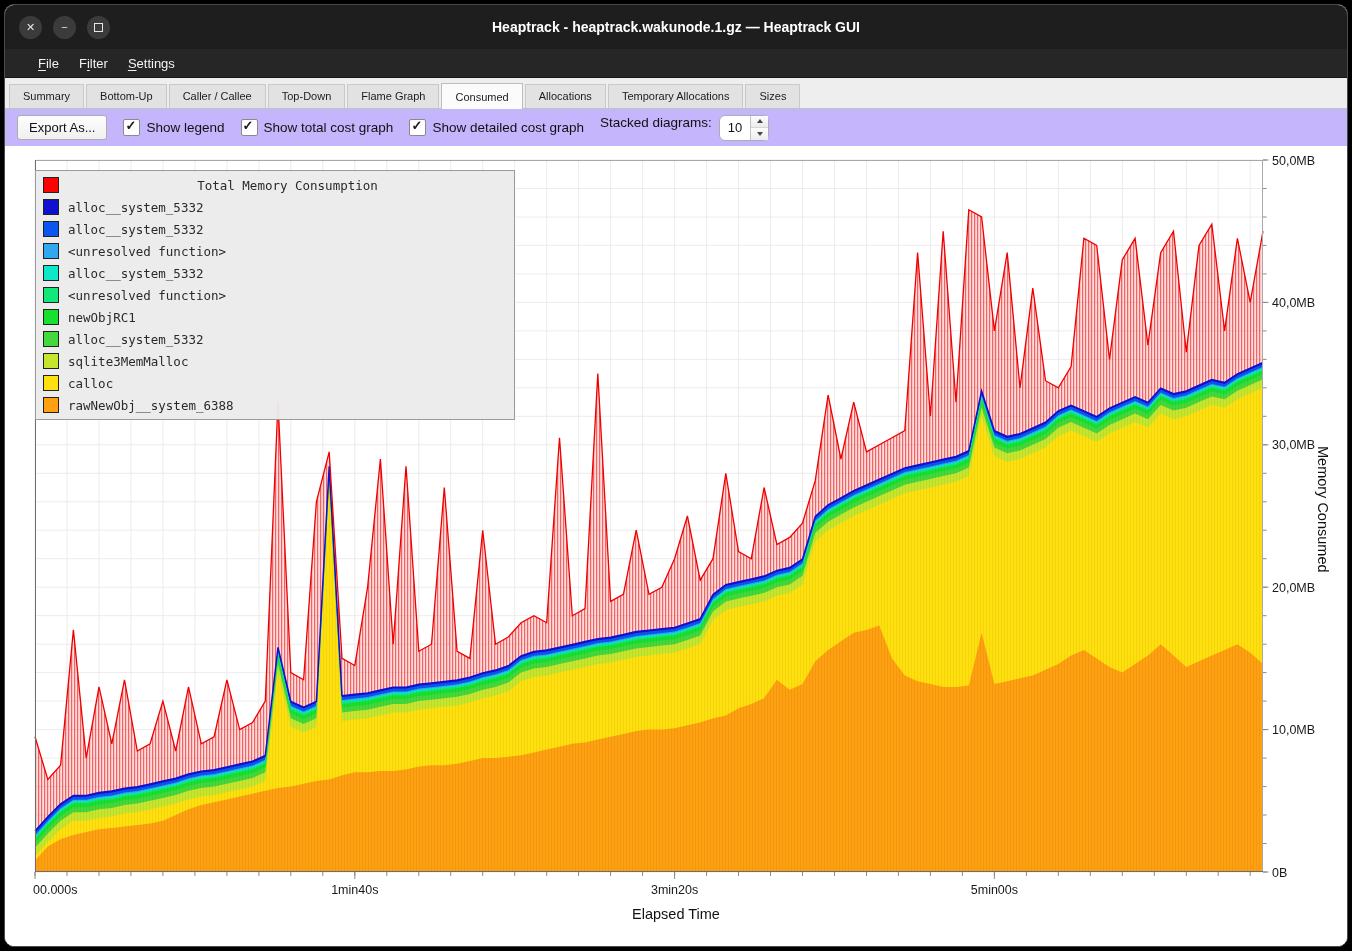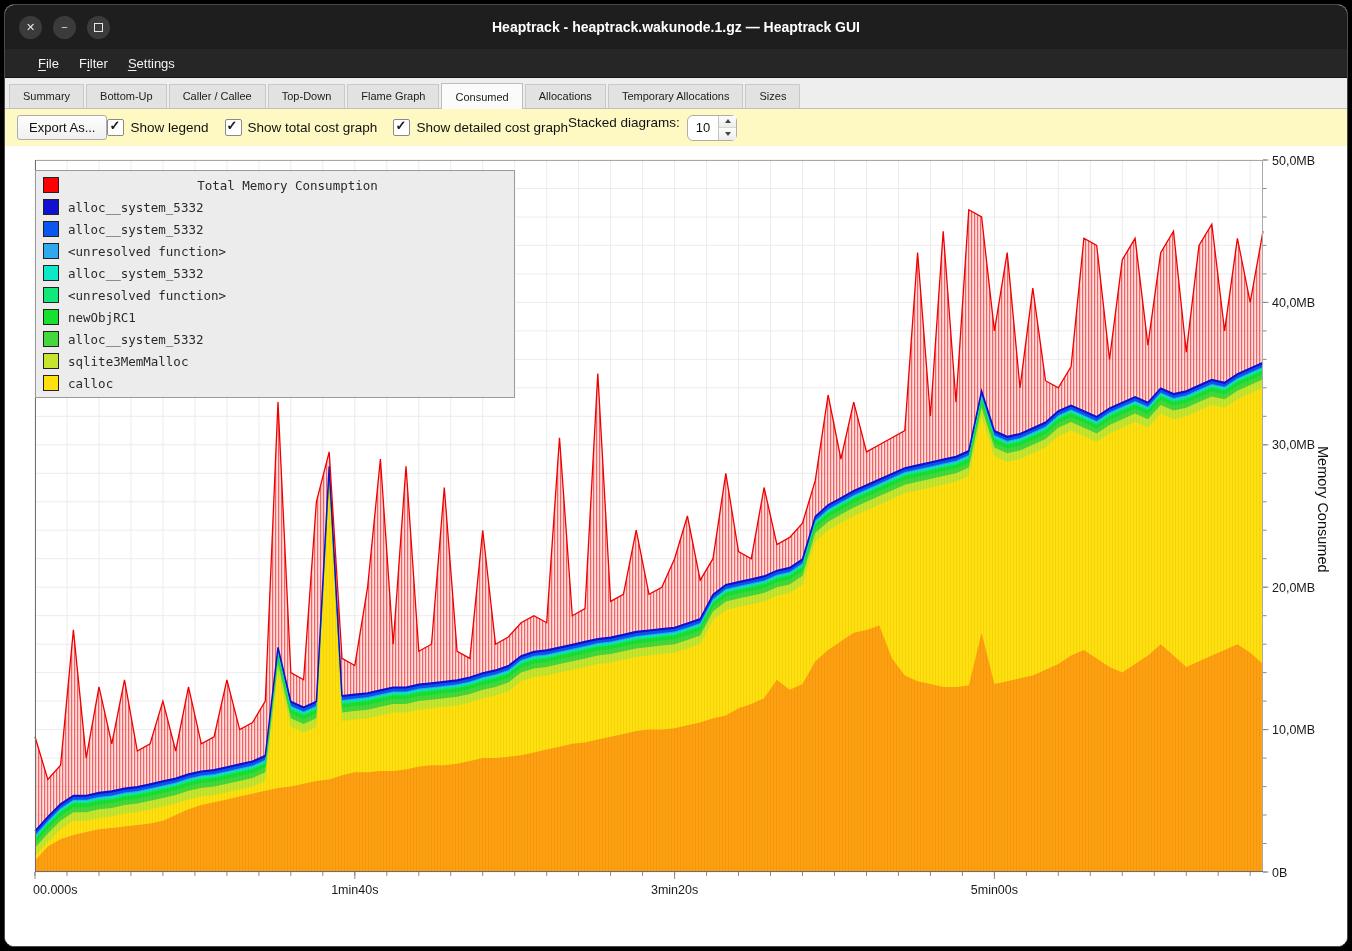--- a/index.html
+++ b/index.html
@@ -19,21 +19,21 @@
     flex:0 0 auto;border-bottom:1px solid #141414;}
   .menuitem{color:#f2f2f2;font-size:13px;padding:3px 9px;border-radius:3px;}
   .menuitem u{text-underline-offset:2px;}
   
   .tabbar{background:#eeeeee;display:flex;align-items:flex-end;padding:5px 2px 0 4px;
     border-bottom:1px solid #c0c0c0;flex:0 0 auto;}
   .tab{font-size:11px;color:#1c1c1c;padding:5px 13px 6px;background:#e2e2e2;border:1px solid #c9c9c9;
     border-bottom:none;margin-right:2px;white-space:nowrap;}
   .tab.active{background:#fbfbfb;padding-top:7px;margin-bottom:-1px;border-color:#bdbdbd;}
   
-  .toolbar{height:37px;background:#fef9c3;display:flex;align-items:center;padding:0 12px;
+  .toolbar{height:37px;background:#c4b5fd;display:flex;align-items:center;gap:16px;padding:0 12px;
     flex:0 0 auto;font-size:13.5px;color:#111;}
   .btn{border:1px solid #adadad;border-radius:3px;background:linear-gradient(#fdfdfd,#f0f0f0);
     padding:4px 11px;font-size:13px;color:#111;font-family:"Liberation Sans",sans-serif;}
   .check{display:flex;align-items:center;gap:6px;}
   .checkbox{width:15px;height:15px;border:1px solid #8a8a8a;border-radius:2px;background:#fff;
     position:relative;flex:0 0 auto;}
   .checkbox.checked::after{content:"\2713";position:absolute;left:1px;top:-2px;font-size:13px;
     font-weight:bold;color:#1b1b1b;}
   .spinwrap{display:flex;align-items:flex-start;gap:7px;}
   .spin{display:flex;align-items:stretch;border:1px solid #adadad;border-radius:6px;background:#fff;height:24px;}
@@ -165,21 +165,26 @@
           <span>alloc__system_5332</span>
         </div>
         <div class="legend-row">
           <span class="legend-swatch" style="background: rgb(198, 230, 46);"></span>
           <span>sqlite3MemMalloc</span>
         </div>
         <div class="legend-row">
           <span class="legend-swatch" style="background: rgb(255, 224, 14);"></span>
           <span>calloc</span>
         </div>
-      </div>
+        <div class="legend-row">
+          <span class="legend-swatch" style="background: rgb(255, 160, 17);"></span>
+          <span>rawNewObj__system_6388</span>
+        </div>
+      </div>
+    <div class="xaxis-title">Elapsed Time</div>
     <div class="yaxis-title">Memory Consumed</div>
   <svg width="1342" height="805" viewBox="0 0 1342 805">
         <defs>
           <pattern id="hatchRed" width="3" height="6" patternUnits="userSpaceOnUse">
             <rect width="3" height="6" fill="#ff0000" fill-opacity="0.14"></rect>
             <rect x="0" width="1.2" height="6" fill="#e80000" fill-opacity="0.55"></rect>
           </pattern>
           <pattern id="hatchDark" width="3" height="6" patternUnits="userSpaceOnUse">
             <rect x="0" width="1" height="6" fill="#000000" fill-opacity="0.05"></rect>
           </pattern>

